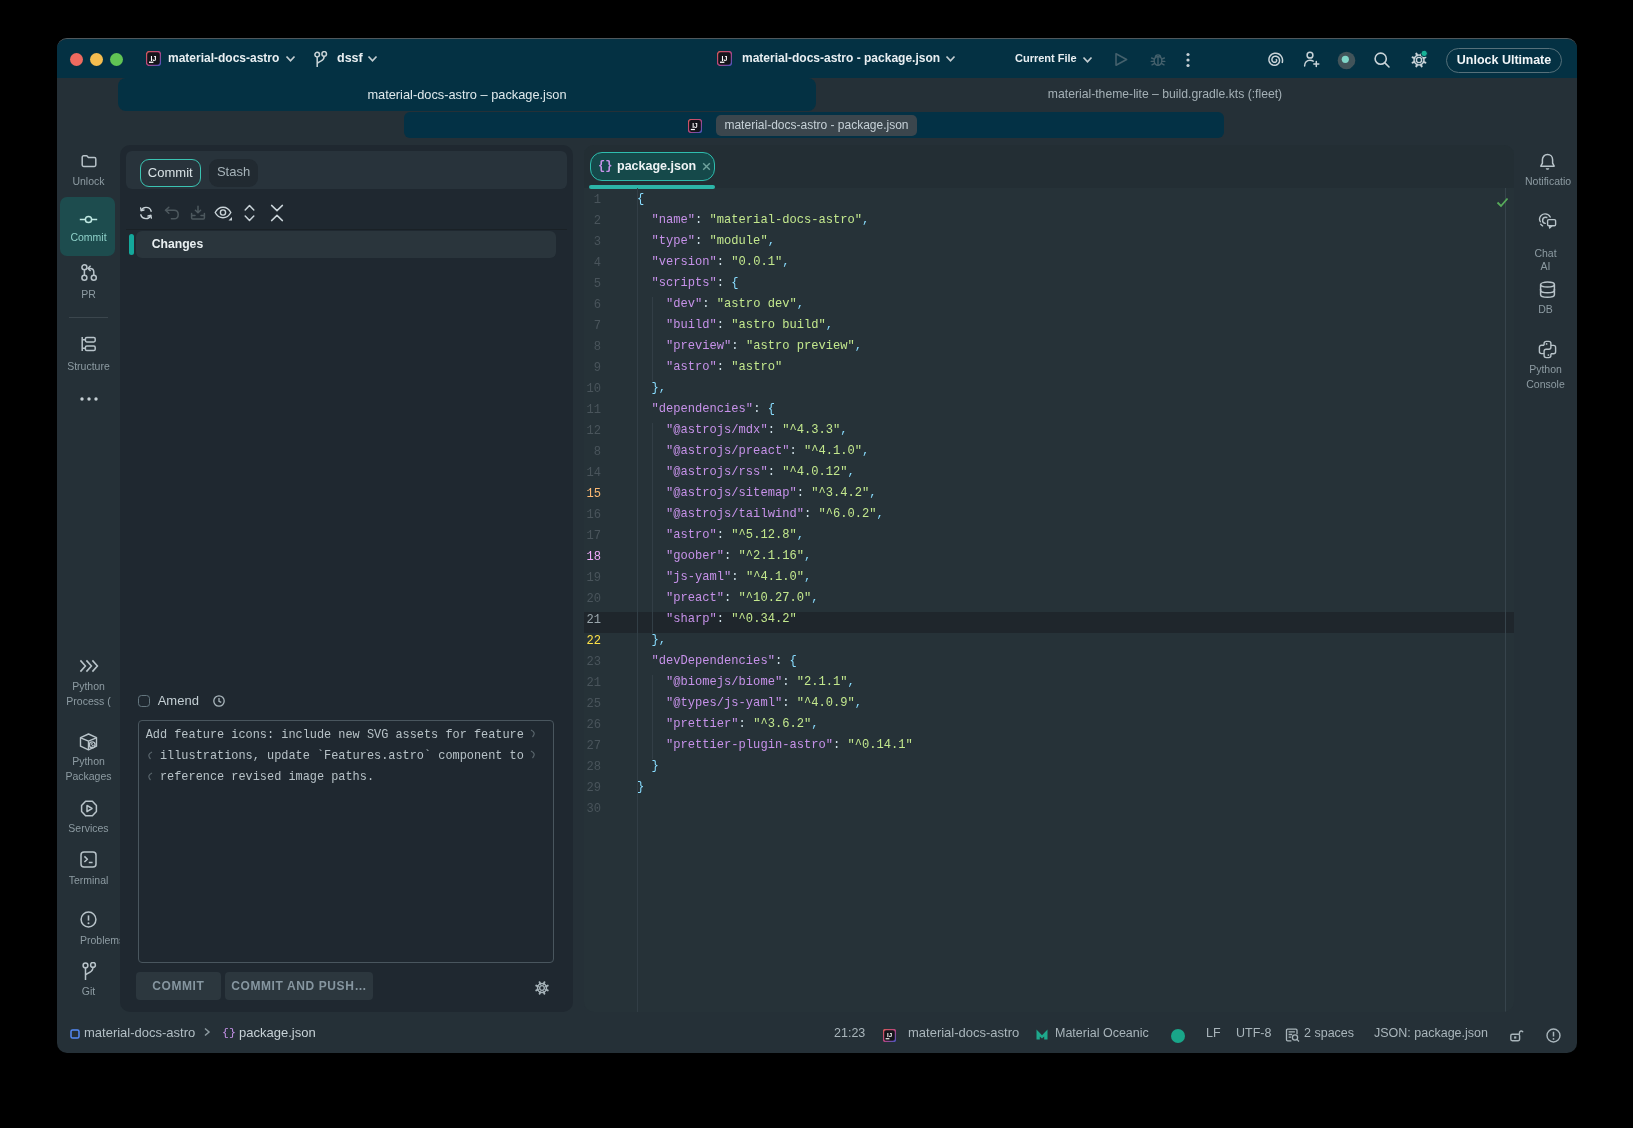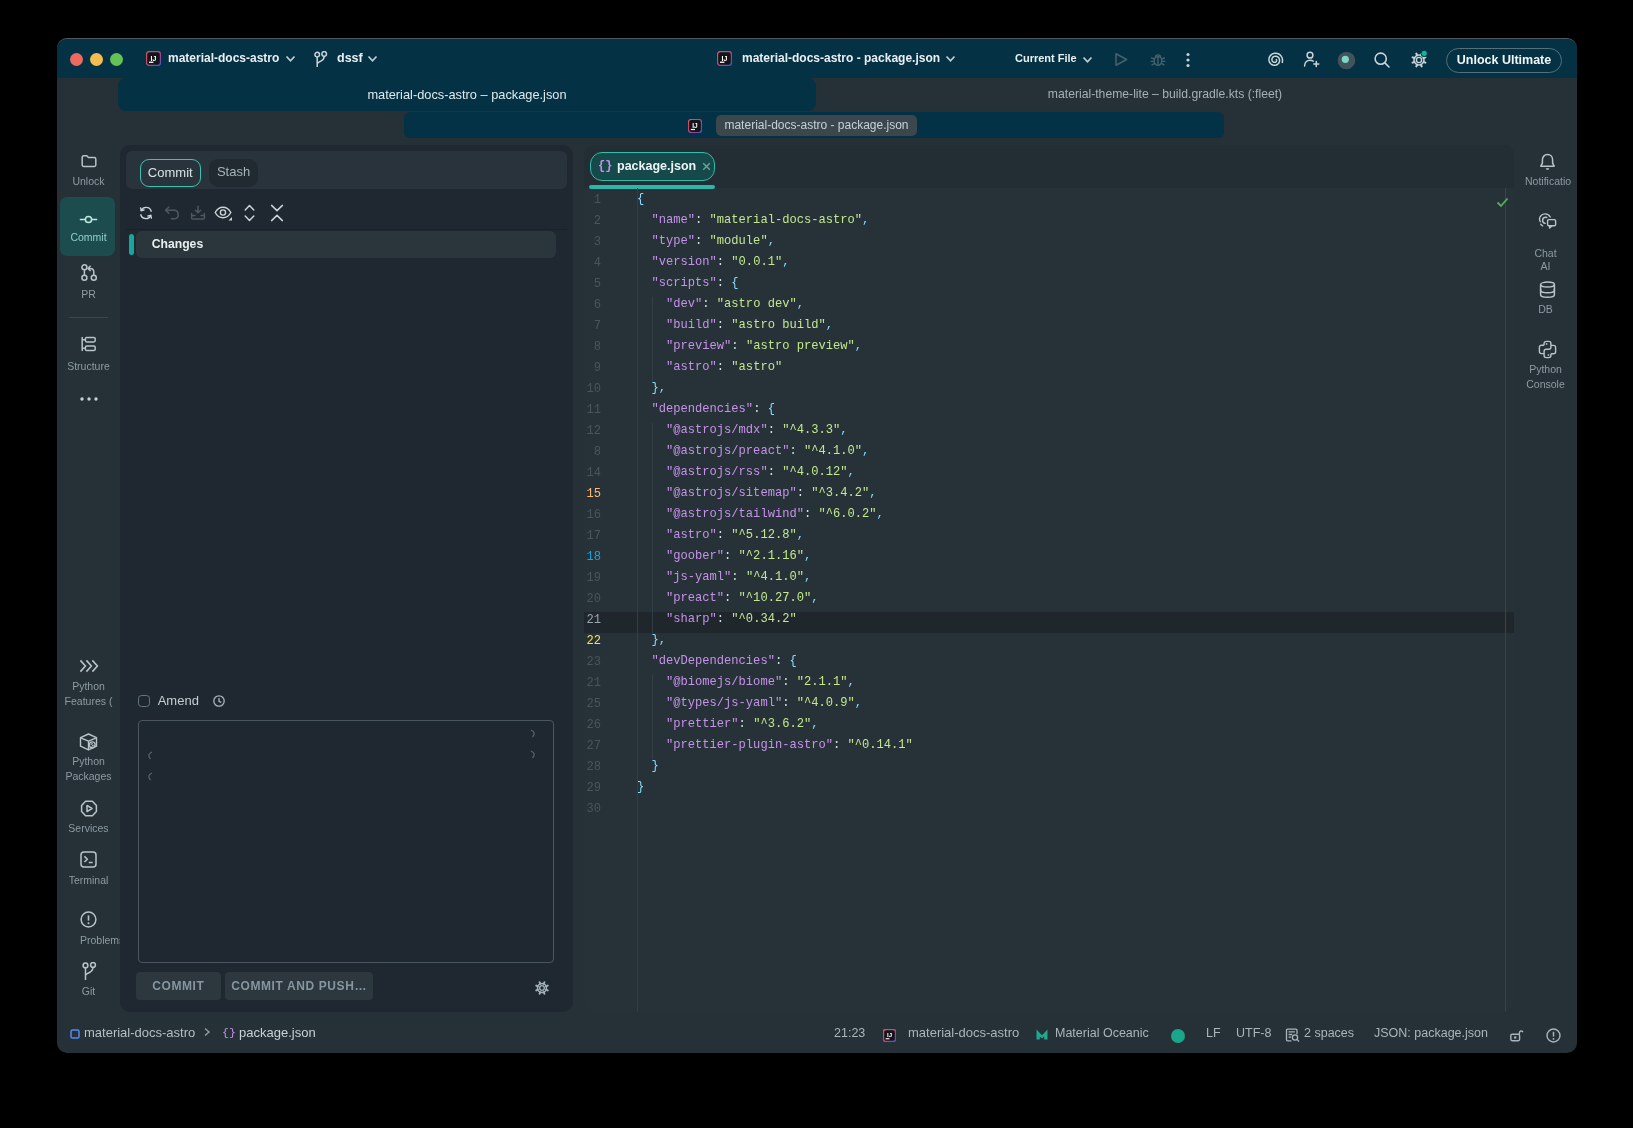--- a/index.html
+++ b/index.html
@@ -198,21 +198,21 @@
         <circle cx="17" cy="3" r="1.7"></circle>
       </g>
   </svg>
 
   <svg class="abs" style="left:21.5px; top:620px;" width="20" height="14" viewBox="0 0 20 14">
     <g stroke="#b8c3c9" stroke-width="1.6" fill="none">
       <path d="M1.4 1.4 L6.4 7 L1.4 12.6 M7.4 1.4 L12.4 7 L7.4 12.6 M13.4 1.4 L18.4 7 L13.4 12.6"></path>
     </g>
   </svg>
   <div class="stripelbl" style="top:640.5px;">Python</div>
-  <div class="stripelbl" style="top:655.5px;">Features (</div>
+  <div class="stripelbl" style="top:655.5px;">Process (</div>
   <svg class="abs" style="left:22px; top:694px;" width="19" height="18" viewBox="0 0 19 18">
     <g stroke="#b8c3c9" stroke-width="1.4" fill="none" stroke-linejoin="round">
       <path d="M9.5 1 L17.5 4.6 L17.5 13.2 L9.5 16.8 L1.5 13.2 L1.5 4.6 Z"></path>
       <path d="M1.7 4.8 L9.5 8.2 L17.3 4.8 M9.5 8.2 L9.5 16.4"></path>
       <circle cx="13.2" cy="11.8" r="2.9" fill="#1f2830" stroke="#b8c3c9"></circle>
       <path d="M12.2 11.8 C12.2 10.9 13 10.5 13.6 10.9 M14.2 11.8 C14.2 12.7 13.4 13.1 12.8 12.7"></path>
     </g>
   </svg>
   <div class="stripelbl" style="top:716px;">Python</div>
   <div class="stripelbl" style="top:731px;">Packages</div>
@@ -296,20 +296,23 @@
     <div class="abs" style="left:31.7px; top:86px; height:26.5px; line-height:26.5px; font-size:12.2px; font-weight:bold; color:#e9eff1;">Changes</div>
 
     <div class="abs" style="left:18px; top:549.5px; width:12px; height:12px; border:1.6px solid #64767f; border-radius:3.5px;"></div>
     <div class="abs" style="left:37.7px; top:548.5px; height:14px; line-height:14px; font-size:13px; color:#c3ced3;">Amend</div>
     <svg class="abs" style="left:93.4px; top:549.6px;" width="12" height="12" viewBox="0 0 12 12">
       <circle cx="6" cy="6" r="5.2" fill="none" stroke="#a9b6bc" stroke-width="1.3"></circle>
       <path d="M6 3 L6 6.3 L8.3 7.3" fill="none" stroke="#a9b6bc" stroke-width="1.3"></path>
     </svg>
 
     <div class="abs" style="left:18px; top:575px; width:416px; height:243px; border:1px solid #49565e; border-radius:4px;"></div>
+    <div class="abs mono" style="left:25.7px; top:579.5px; font-size:11.9px; line-height:21px; color:#b7c2c7; white-space:pre;">Add feature icons: include new SVG assets for feature
+  illustrations, update `Features.astro` component to
+  reference revised image paths.</div>
     <svg class="abs" style="left:410px; top:584px;" width="7" height="9" viewBox="0 0 7 9">
         <path d="M1 1 C5 3 5 5 2.5 8" fill="none" stroke="#5a666d" stroke-width="1.2"></path>
       </svg>
     <svg class="abs" style="left:26px; top:606px;" width="7" height="9" viewBox="0 0 7 9">
         <path d="M6 1 C2 3 2 5 4.5 8" fill="none" stroke="#5a666d" stroke-width="1.2"></path>
       </svg>
     <svg class="abs" style="left:410px; top:605px;" width="7" height="9" viewBox="0 0 7 9">
         <path d="M1 1 C5 3 5 5 2.5 8" fill="none" stroke="#5a666d" stroke-width="1.2"></path>
       </svg>
     <svg class="abs" style="left:26px; top:627px;" width="7" height="9" viewBox="0 0 7 9">
@@ -359,21 +362,21 @@
     <div class="lnum" style="top:192.3px;color:#49545b;">8</div>
     <div class="lnum" style="top:213.3px;color:#49545b;">9</div>
     <div class="lnum" style="top:234.3px;color:#49545b;">10</div>
     <div class="lnum" style="top:255.3px;color:#49545b;">11</div>
     <div class="lnum" style="top:276.3px;color:#49545b;">12</div>
     <div class="lnum" style="top:297.3px;color:#49545b;">8</div>
     <div class="lnum" style="top:318.3px;color:#49545b;">14</div>
     <div class="lnum" style="top:339.3px;color:#fdba74;">15</div>
     <div class="lnum" style="top:360.3px;color:#49545b;">16</div>
     <div class="lnum" style="top:381.3px;color:#49545b;">17</div>
-    <div class="lnum" style="top:402.3px;color:#0ea5e9;">18</div>
+    <div class="lnum" style="top:402.3px;color:#f0abfc;">18</div>
     <div class="lnum" style="top:423.3px;color:#49545b;">19</div>
     <div class="lnum" style="top:444.3px;color:#49545b;">20</div>
     <div class="lnum" style="top:465.3px;color:#9aa6ac;">21</div>
     <div class="lnum" style="top:486.3px;color:#fde047;">22</div>
     <div class="lnum" style="top:507.3px;color:#49545b;">23</div>
     <div class="lnum" style="top:528.3px;color:#49545b;">21</div>
     <div class="lnum" style="top:549.3px;color:#49545b;">25</div>
     <div class="lnum" style="top:570.3px;color:#49545b;">26</div>
     <div class="lnum" style="top:591.3px;color:#49545b;">27</div>
     <div class="lnum" style="top:612.3px;color:#49545b;">28</div>

